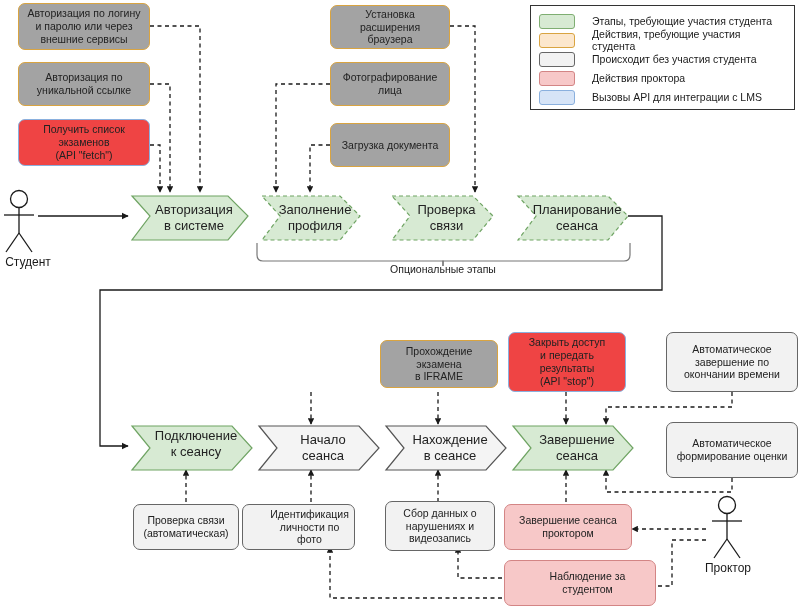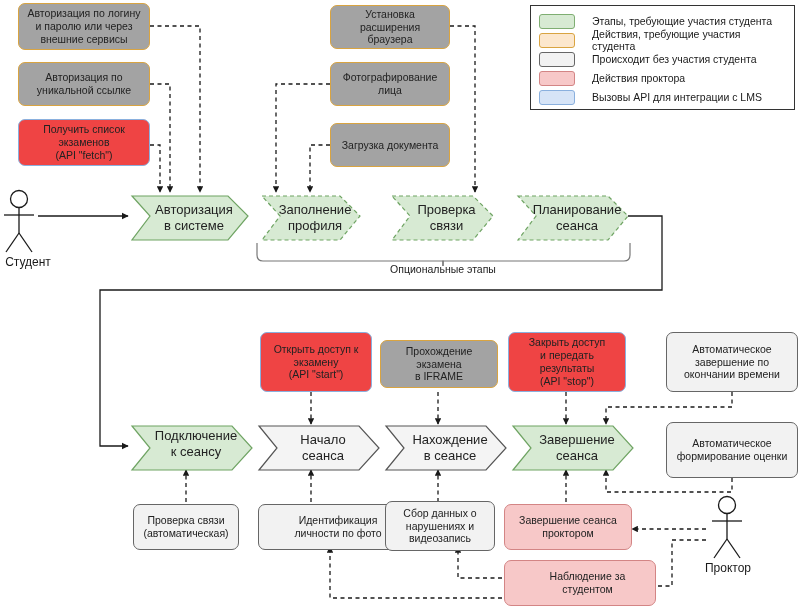--- a/index.html
+++ b/index.html
@@ -230,23 +230,20 @@
   <div class="stage" style="left:392px;top:196px;width:101px;height:44px;">
     <span class="lbl">Проверка связи</span>
   </div>
   <div class="stage" style="left:518px;top:196px;width:110px;height:44px;">
     <span class="lbl">Планирование
 сеанса</span>
   </div>
 
   <div class="caption" style="left:343px;top:263px;width:200px;">Опциональные этапы</div>
 
-  <div class="node n-api" style="left:260px;top:332px;width:112px;height:60px;">Открыть доступ к
-экзамену
-(API "start")</div>
   <div class="node n-action" style="left:380px;top:340px;width:118px;height:48px;">Прохождение экзамена
 в IFRAME</div>
   <div class="node n-api" style="left:508px;top:332px;width:118px;height:60px;">Закрыть доступ
 и передать результаты
 (API "stop")</div>
   <div class="node n-auto" style="left:666px;top:332px;width:132px;height:60px;">Автоматическое
 завершение по
 окончании времени</div>
   <div class="node n-auto" style="left:666px;top:422px;width:132px;height:56px;">Автоматическое
 формирование оценки</div>
@@ -263,21 +260,21 @@
     <span class="lbl">Нахождение
 в сеансе</span>
   </div>
   <div class="stage" style="left:513px;top:426px;width:120px;height:44px;">
     <span class="lbl">Завершение
 сеанса</span>
   </div>
 
   <div class="node n-auto" style="left:133px;top:504px;width:106px;height:46px;">Проверка связи
 (автоматическая)</div>
-  <div class="node n-auto" style="left:258px;top:504px;width:138px;height:46px;padding-left:27px;">Идентификация
+  <div class="node n-auto" style="left:242px;top:504px;width:113px;height:46px;padding-left:27px;">Идентификация
 личности по фото</div>
   <div class="node n-auto" style="left:385px;top:501px;width:110px;height:50px;">Сбор данных о
 нарушениях и
 видеозапись</div>
   <div class="node n-proctor" style="left:504px;top:504px;width:128px;height:46px;">Завершение сеанса
 проктором</div>
   <div class="node n-proctor" style="left:504px;top:560px;width:152px;height:46px;padding-left:20px;">Наблюдение за
 студентом</div>
 
   <div class="actor-label" style="left:0px;top:255px;width:56px;">Студент</div>

